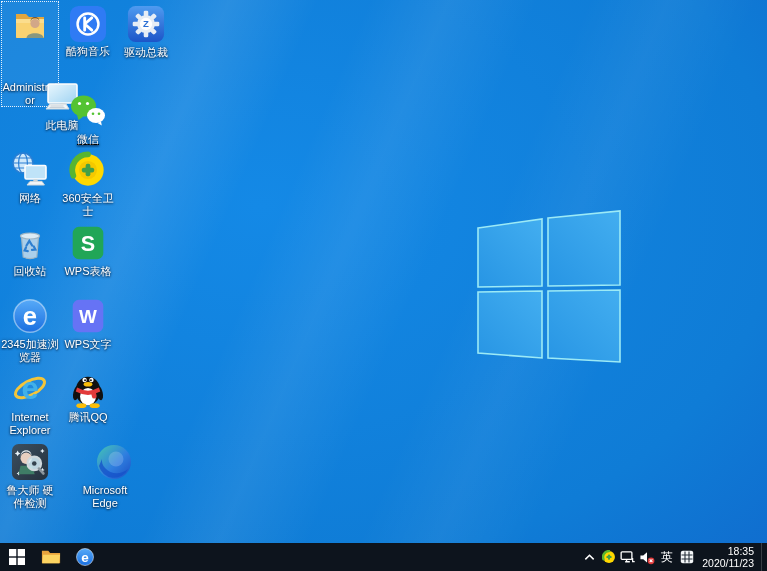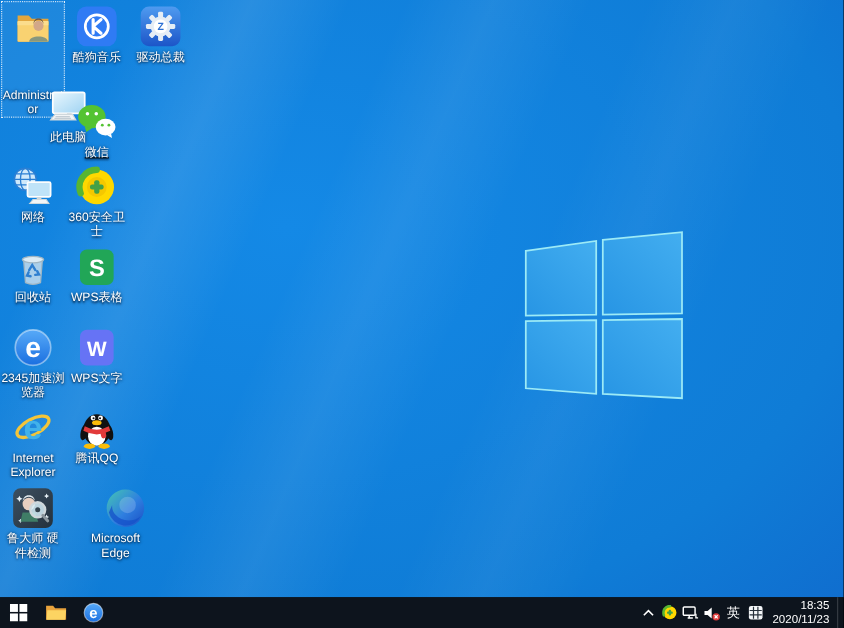--- a/index.html
+++ b/index.html
@@ -58,21 +58,21 @@
               <path d="M6 10h10l3 3h15v21H6z" fill="#e2a63d"></path>
               <rect x="6" y="15" width="28" height="19" rx="1.2" fill="#f9d271"></rect>
               <path d="M6 15h28v4H6z" fill="#fbdd8d"></path>
               <circle cx="25" cy="19.5" r="4.6" fill="#d2a788"></circle>
               <path d="M20.4 18.5a4.6 4.6 0 0 1 9.2 0c0-4-2-5.6-4.6-5.6s-4.6 1.6-4.6 5.6z" fill="#6c5648"></path>
               <path d="M16.5 34c0-6.4 17-6.4 17 0z" fill="#87977f"></path>
             </svg>
           </div>
           <div class="lbl">Administrator</div>
         </div>
-        <div class="cell" style="left: 59px; top: 1px;">
+        <div class="cell" style="left: 59px; top: 1px; font-family: Liberation Mono, monospace;">
           <div class="ic">
             <svg width="38" height="38" viewBox="0 0 40 40">
               <rect x="1" y="1" width="38" height="38" rx="9" fill="#2f7bf4"></rect>
               <circle cx="20" cy="20" r="11" fill="none" stroke="#fff" stroke-width="2.6"></circle>
               <path d="M16.5 13.5v13M16.5 20l7.5-6.5M16.5 20l7.5 6.5" stroke="#fff" stroke-width="3" fill="none" stroke-linecap="round"></path>
             </svg>
           </div>
           <div class="lbl">酷狗音乐</div>
         </div>
         <div class="cell" style="left: 117px; top: 1px;">

